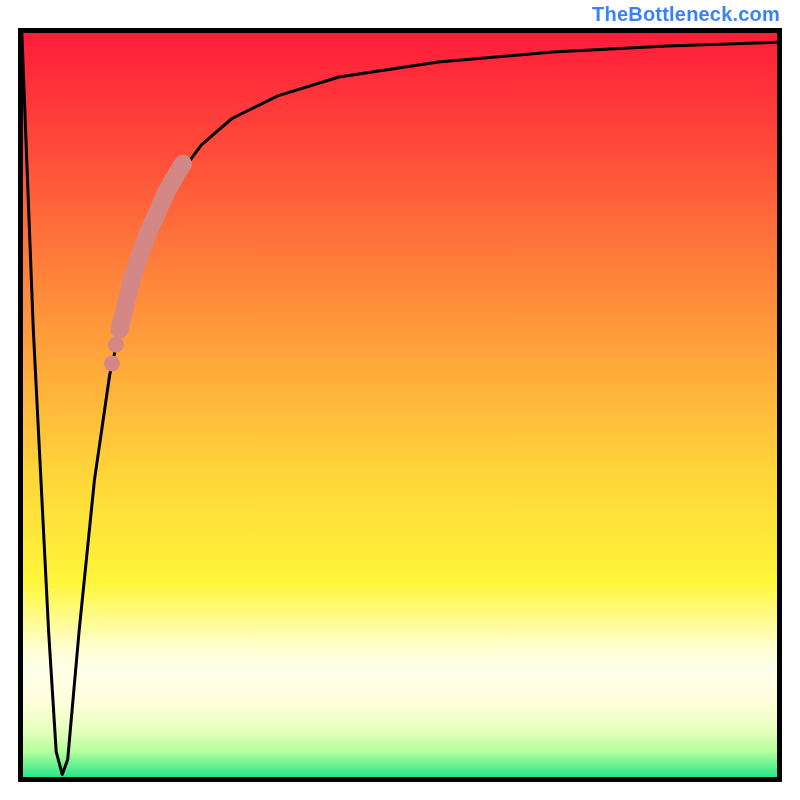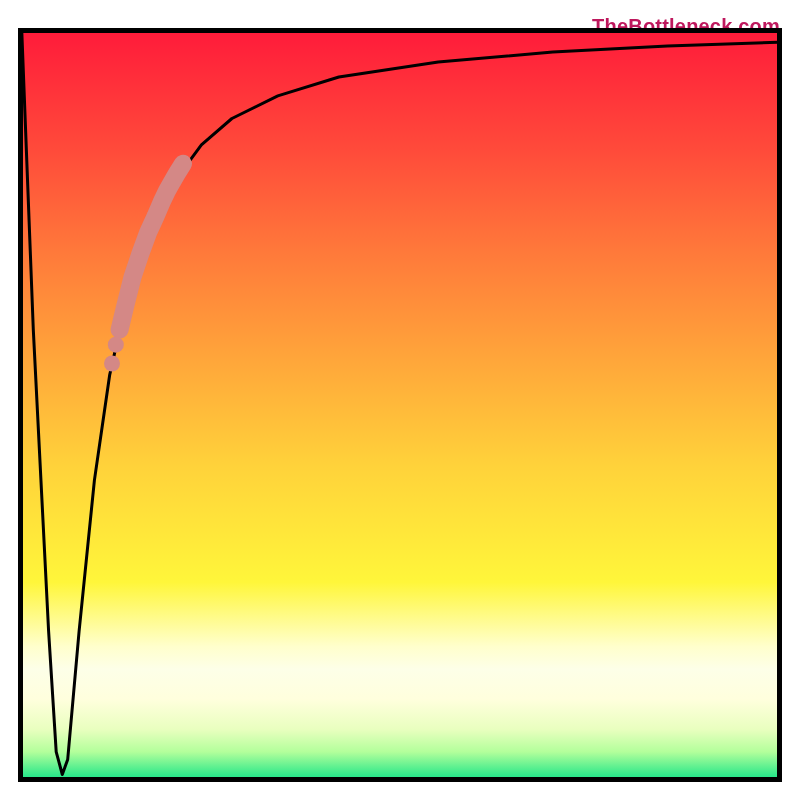--- a/index.html
+++ b/index.html
@@ -48,23 +48,23 @@
   .plot-border {
     position: absolute;
     inset: 0;
     border: 5px solid #000;
     box-sizing: border-box;
     pointer-events: none;
   }
   .watermark {
     position: absolute;
     right: 20px;
-    top: 16px;
+    top: 4px;
     font: 600 20px/1 Arial, Helvetica, sans-serif;
-    color: #be185d;
+    color: #3b82f6;
     letter-spacing: 0.2px;
   }
   svg.curves {
     position: absolute;
     inset: 0;
     width: 100%;
     height: 100%;
   }
 </style>
 </head>

